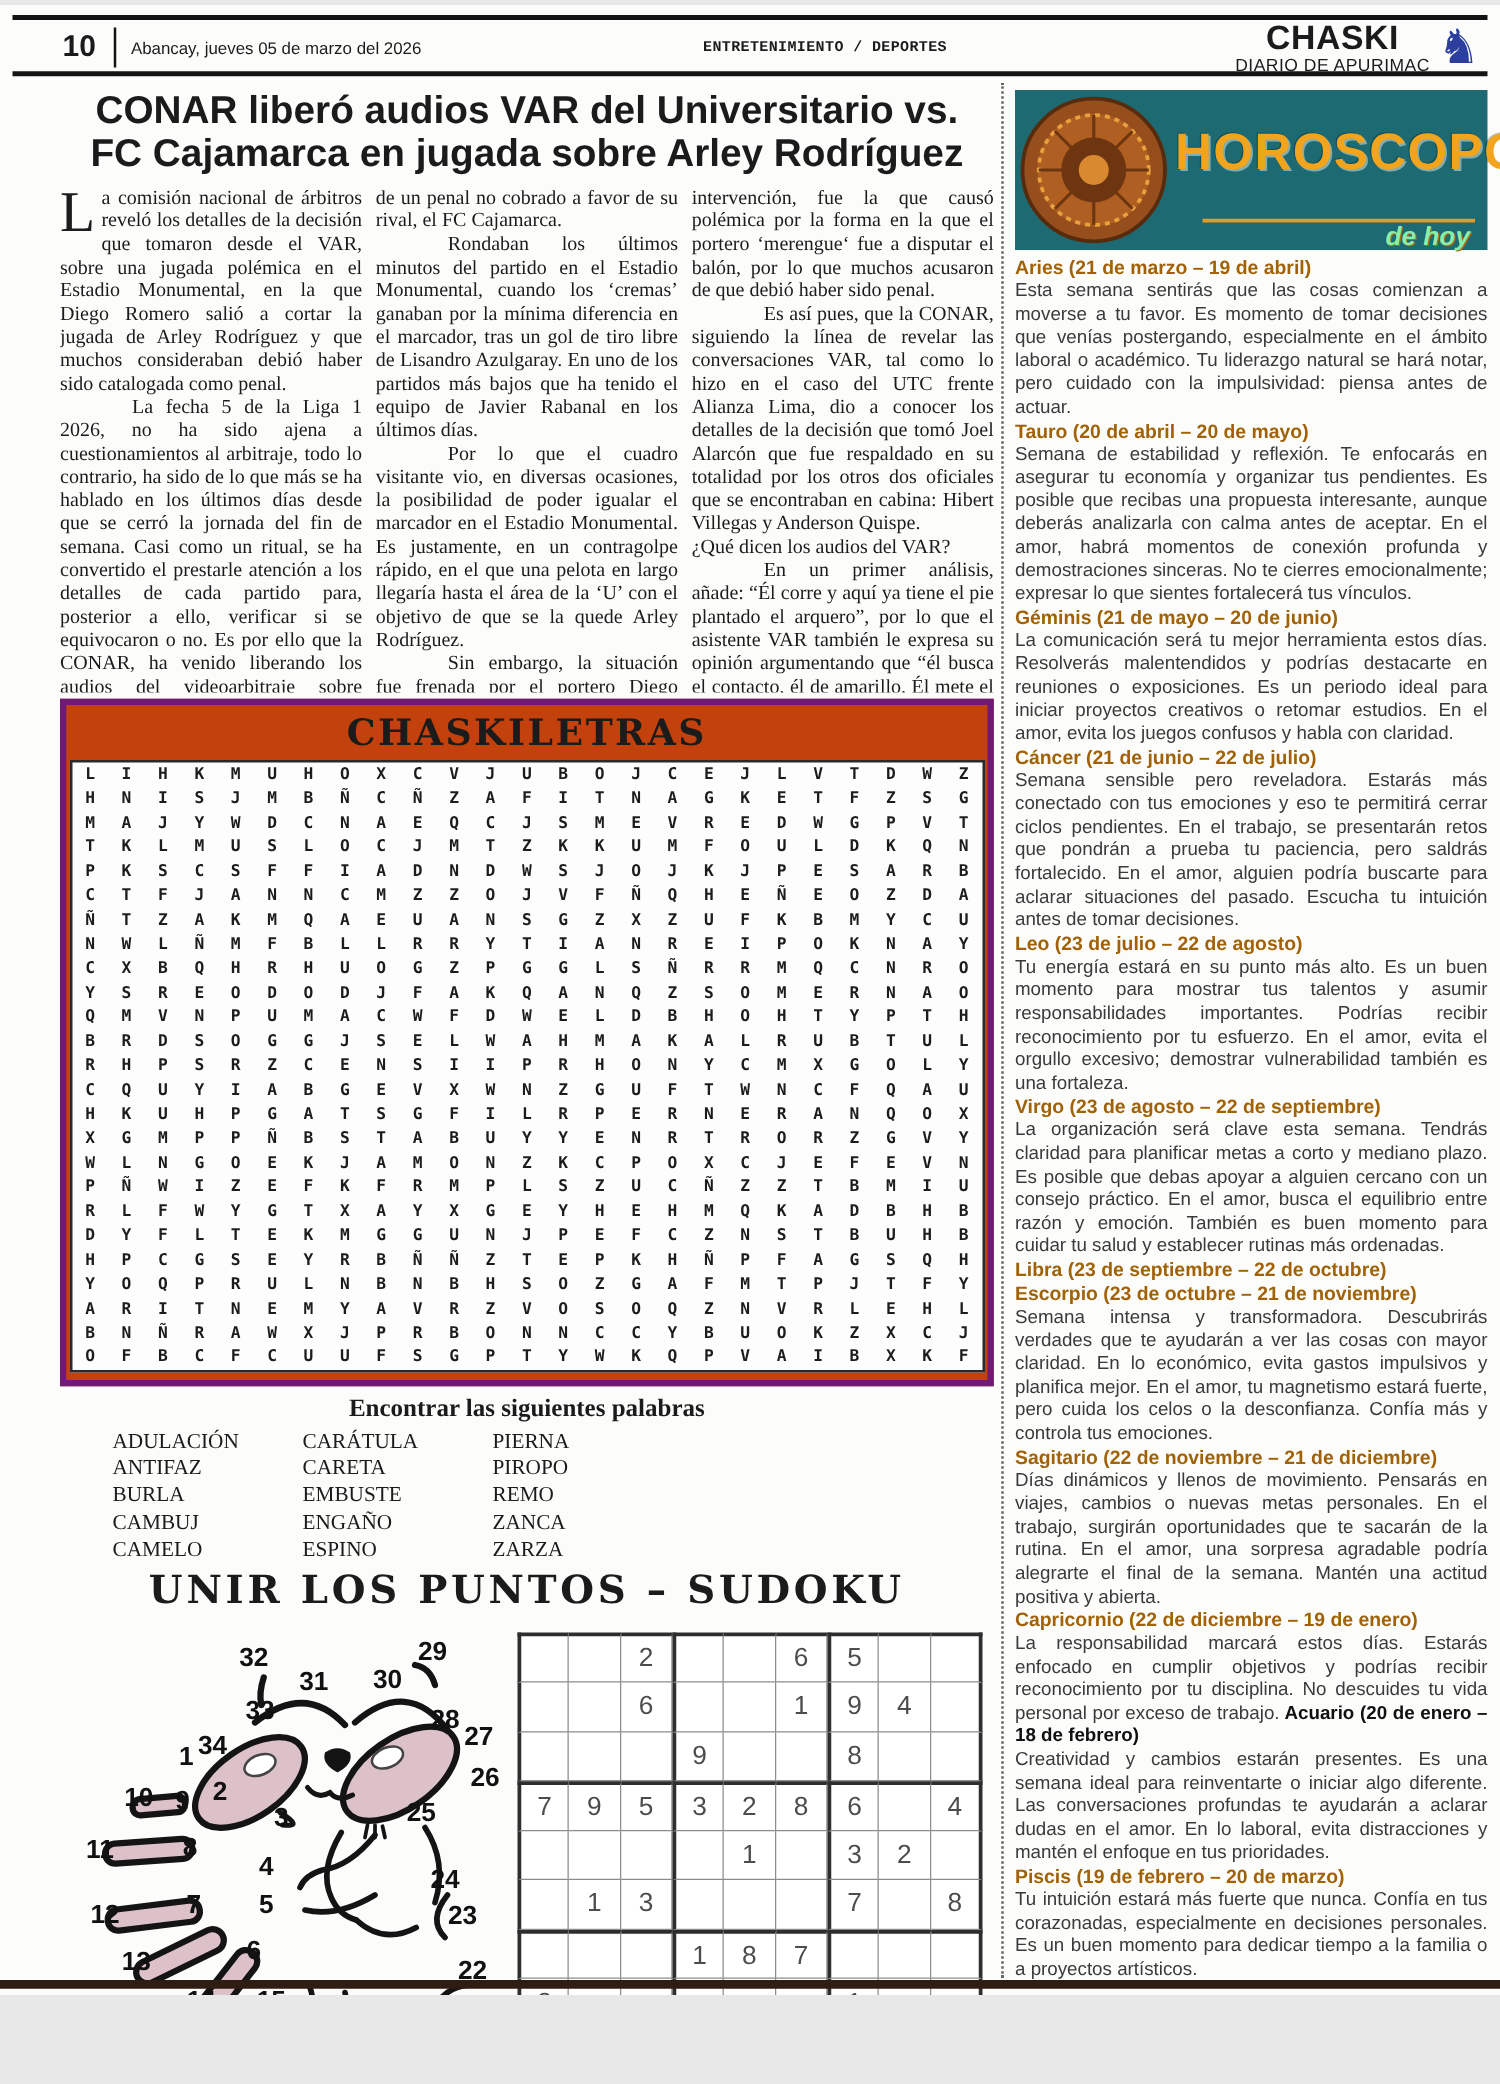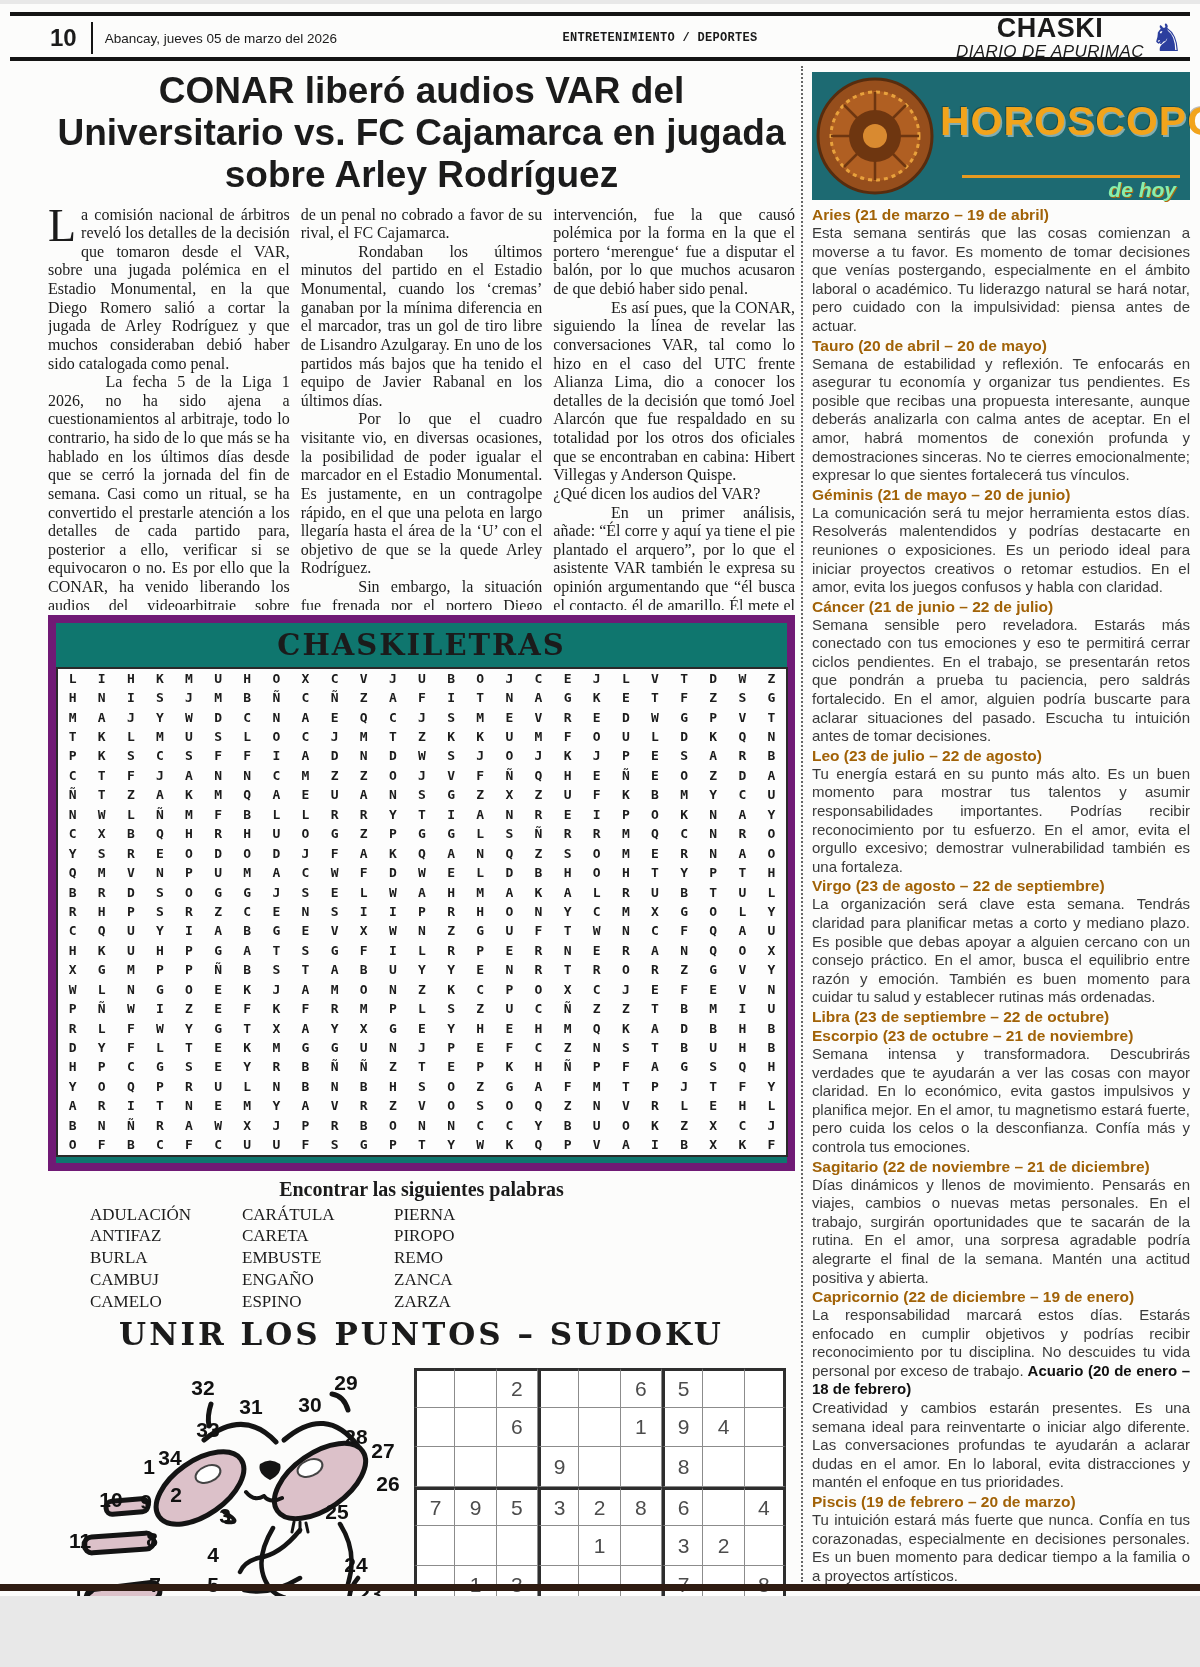--- a/index.html
+++ b/index.html
@@ -9,37 +9,37 @@
   .top-rule{position:absolute;top:8px;left:10px;right:10px;height:4px;background:#141414;}
   .header-row{position:absolute;top:17px;left:50px;right:16px;height:34px;display:flex;align-items:center;}
   .page-num{font-family:"Liberation Sans",sans-serif;font-weight:bold;font-size:24px;}
   .hdr-vr{width:2px;height:32px;background:#141414;margin:0 12px 0 14px;}
   .hdr-date{font-family:"Liberation Sans",sans-serif;font-size:13.5px;}
   .hdr-section{position:absolute;left:430px;width:360px;text-align:center;
                font-family:Liberation Mono, monospace;font-weight:bold;font-size:12px;letter-spacing:.3px;}
   .brand-wrap{margin-left:auto;display:flex;align-items:center;gap:6px;}
   .brand-text{text-align:center;font-family:"Liberation Sans",sans-serif;}
   .brand{font-weight:900;font-size:27px;line-height:1;letter-spacing:.5px;}
-  .brand-sub{font-size:17px;letter-spacing:.4px;font-style:italic;}
+  .brand-sub{font-size:14px;letter-spacing:.4px;}
   .knight{font-size:38px;line-height:1;color:var(--knight,#2c3f9e);}
   .header-rule{position:absolute;top:53px;left:10px;right:10px;height:4px;background:#141414;}
   
   .left-col{position:absolute;top:62px;left:48px;width:747px;}
   .v-sep{position:absolute;left:801px;top:62px;bottom:14px;border-left:2px dotted #666;}
   
   .headline{margin:4px 0 0 0;text-align:center;font-family:"Liberation Sans",sans-serif;
-            font-weight:800;font-size:37px;line-height:1.14;padding:0 6px;}
+            font-weight:800;font-size:31px;line-height:1.14;padding:0 6px;}
   
   .art-row{display:flex;gap:11px;margin-top:9px;height:404px;overflow:hidden;}
   .art-col{flex:1;text-align:justify;font-size:16px;line-height:1.165;}
   .art-col p{margin:0;}
   .art-col p.ind{text-indent:3.6em;}
   .dropcap{float:left;font-size:46px;line-height:.8;padding:2px 5px 0 0;font-weight:500;}
   
-  .ws-box{margin-top:5px;border:8px solid #701a75;padding:3px 0 6px 0;background:#0f766e;}
+  .ws-box{margin-top:5px;border:5px solid #701a75;padding:3px 0 6px 0;background:#c2410c;}
   .ws-title{text-align:center;font-family:"DejaVu Serif",serif;font-weight:bold;font-size:29px;
             letter-spacing:2px;margin:2px 0 5px 0;}
   .ws-grid{display:grid;grid-template-columns:repeat(25,1fr);width:728px;height:486px;
            margin:0 auto;border:2px solid #2a2a2a;background:#fdfdfd;}
   .ws-cell{display:flex;align-items:center;justify-content:center;
            font-family:"DejaVu Sans Mono",monospace;font-weight:bold;font-size:13px;color:#1c1c1c;}
   
   .find-title{text-align:center;font-weight:bold;font-size:20px;margin-top:7px;font-family:"Liberation Serif",serif;}
   .words-row{display:flex;margin-top:3px;padding-left:42px;}
   .w-col{width:152px;font-size:17px;line-height:1.28;}

